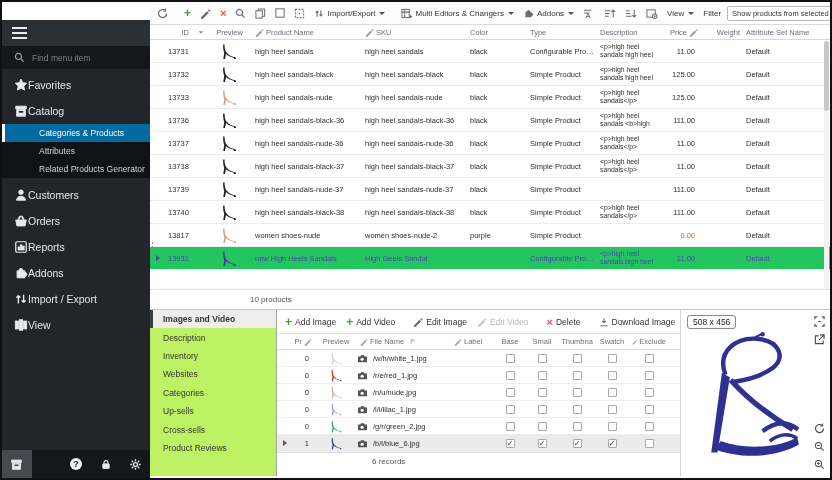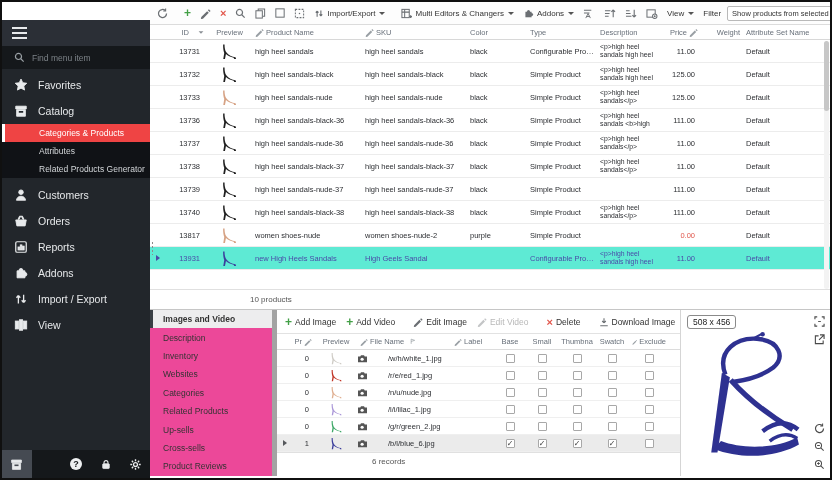--- a/index.html
+++ b/index.html
@@ -6,23 +6,23 @@
   html,body { width:832px; height:480px; font-family:"Liberation Sans","DejaVu Sans",sans-serif; background:#777; }
   .window { width:832px; height:480px; border:2px solid #101010; display:flex; overflow:hidden; background:#fff; }
 
   
   .sidebar { width:148px; min-width:148px; background:#22262b; display:flex; flex-direction:column; color:#e6e8ea;margin-top:18px; }
   .sb-head { height:26px; background:#2b2f36; display:flex; align-items:center; padding-left:10px; }
   .sb-search { height:23px; background:#15181b; display:flex; align-items:center; gap:7px; padding-left:12px; }
   .sb-search input { background:transparent; border:none; outline:none; color:#cfd2d5; font-size:8.5px; width:100px; font-family:inherit; }
   .sb-search input::placeholder { color:#7c8287; }
   .sb-items { flex:1; padding-top:3px; }
-  .sb-item { height:26px; display:flex; align-items:center; gap:10px; padding-left:12px; font-size:10.5px; cursor:pointer; }
+  .sb-item { height:26px; display:flex; align-items:center; padding-left:12px; font-size:10.5px; cursor:pointer; }
   .sb-sub { height:18px; display:flex; align-items:center; padding-left:37px; font-size:8.5px; background:#101216; color:#d3d6d9; position:relative; cursor:pointer; }
-  .sb-sub[data-state="sel"] { background:#ef4444; color:#fff; }
+  .sb-sub[data-state="sel"] { background:#0369a1; color:#fff; }
   .sb-sub[data-state="sel"]::before { content:""; position:absolute; left:0; top:0; bottom:0; width:3px; background:#fff; }
   .sb-gap { height:4px; }
   .sb-foot { height:28px; background:#15181b; display:flex; align-items:stretch; }
   .sb-foot-cell { width:37px; display:flex; align-items:center; justify-content:center; cursor:pointer; }
   .sb-foot-cell[data-state="sel"] { background:#454a52; }
   .wic { fill:#e8eaec; stroke:#e8eaec; }
   .help-badge { width:12px; height:12px; border-radius:50%; background:#eef0f1; color:#15181b; font-size:9px; font-weight:bold; display:flex; align-items:center; justify-content:center; }
   .help-badge::after { content:"?"; }
 
   
@@ -36,61 +36,61 @@
   .gic { color:#6b6f73; display:flex; }
   .plus { color:#43a047; font-weight:bold; font-size:12px; line-height:10px; }
   .xred { color:#e2574c; font-weight:bold; font-size:11px; line-height:10px; }
   .filter-select { display:flex; align-items:center; justify-content:space-between; border:1px solid #b9b9b9; border-radius:2px; background:#fff; height:15px; width:152px; padding:0 4px; font-size:7.5px; color:#333; cursor:pointer; }
 
   
   .grid-area { position:relative; }
   .phead, .prow { display:grid; grid-template-columns:15px 42px 45px 110px 105px 60px 70px 64px 40px 42px 85px; align-items:center; }
   .phead { height:15px; border-bottom:1px solid #d8d8d8; color:#68707a; font-size:7.5px; }
   .prow { height:23px; border-bottom:1px solid #ececec; font-size:7.5px; color:#2d2f33; cursor:pointer; background:#fff; }
-  .prow[data-state="sel"] { background:#5eead4; color:#4a4aa8; }
+  .prow[data-state="sel"] { background:#22c55e; color:#4a4aa8; }
   .pc { padding:0 3px; overflow:hidden; white-space:nowrap; text-overflow:ellipsis; }
-  .pc.id { text-align:right; padding-right:7px; }
+  .pc.id { padding-right:7px; }
   .pc.price { text-align:right; padding-right:6px; }
   .pc.price[data-pstate="zero"] { color:#e0574c; }
   .pc.desc { white-space:normal; font-size:6.8px; line-height:8px; max-height:17px; }
   .pc.prev { display:flex; justify-content:center; }
   .hcol { display:flex; align-items:center; gap:2px; padding:0 3px; overflow:hidden; white-space:nowrap; }
   .hcol.r { justify-content:flex-end; }
   .sel-arrow { display:none; width:0; height:0; border-left:4px solid #4a4aa8; border-top:3px solid transparent; border-bottom:3px solid transparent; margin-left:3px; }
   .prow[data-state="sel"] .sel-arrow, .irow[data-state="sel"] .sel-arrow { display:block; }
   .irow .sel-arrow { border-left-color:#55585c; }
   .shoe { display:flex; }
   .grid-filler { height:19px; }
   .grid-footer { height:20px; border-top:1px solid #e0e0e0; display:flex; align-items:center; font-size:8px; color:#555; padding-left:100px; }
   .vscroll { position:absolute; right:1px; top:16px; width:5px; height:248px; background:#f3f3f3; border-radius:3px; }
   .vscroll-thumb { width:5px; height:70px; background:#c7c7c7; border-radius:3px; }
   .splitter-dots { position:absolute; left:1px; top:216px; width:4px; height:14px;
     background:radial-gradient(circle 1px, #8a8a8a 99%, transparent 100%); background-size:3px 4px; }
 
   
   .bottom { height:167px; border-top:1px solid #c6c6c6; display:flex; min-height:0; }
-  .tabs { width:127px; min-width:127px; border-right:5px solid #a3a3a3; background:#ec4899; }
+  .tabs { width:127px; min-width:127px; border-right:1px solid #a3a3a3; background:#bef264; }
   .tab { height:18.4px; display:flex; align-items:center; padding-left:13px; font-size:8.5px; color:#333; cursor:pointer; position:relative; }
   .tab[data-state="sel"] { background:#ededee; font-weight:bold; }
   .tab[data-state="sel"]::before { content:""; position:absolute; left:0; top:0; bottom:0; width:3px; background:#3a3f45; }
 
   .bmain { flex:1; display:flex; flex-direction:column; min-width:0; position:relative; }
   .btoolbar { height:24px; display:flex; align-items:center; gap:4px; padding:0 5px; border-bottom:1px solid #e2e2e2; white-space:nowrap; }
   .btoolbar .tbtn { font-size:8.5px; }
   .tbtn[data-disabled="true"] { color:#b8b8b8; }
   .tbtn[data-disabled="true"] .gic, .tbtn[data-disabled="true"] svg { opacity:.4; }
   .btool-caret { margin-left:auto; }
 
   .ihead, .irow { display:grid; grid-template-columns:13px 25px 42px 94px 44px 30px 34px 36px 34px 40px; align-items:center; }
   .ihead { height:16px; border-bottom:1px solid #dcdcdc; color:#68707a; font-size:7.5px; }
   .irow { height:17px; border-bottom:1px solid #efefef; font-size:7.5px; color:#2d2f33; background:#fff; cursor:pointer; }
   .irow[data-state="sel"] { background:#ebebeb; }
   .ic-cell { display:flex; align-items:center; justify-content:center; }
   .pr-cell { text-align:right; padding-right:6px; }
-  .file-cell { display:flex; align-items:center; gap:20px; overflow:hidden; white-space:nowrap; }
+  .file-cell { display:flex; align-items:center; gap:5px; overflow:hidden; white-space:nowrap; }
   .cb { width:9px; height:9px; border:1px solid #a8a8a8; border-radius:1px; background:#fff; display:flex; align-items:center; justify-content:center; font-size:8px; color:#3c3c3c; }
   .cb[data-state="y"]::after { content:"✓"; }
   .bfooter { height:18px; border-top:1px solid #e0e0e0; display:flex; align-items:center; font-size:8px; color:#555; padding-left:95px; }
 
   
   .preview { width:150px; min-width:150px; border-left:1px solid #d5d5d5; background:#fff; position:relative; }
   .size-badge { position:absolute; left:6px; top:5px; border:1px solid #8a8a8a; border-radius:3px; background:#fff; font-size:8.5px; color:#222; padding:1px 5px; z-index:2; }
   .pv-ic { position:absolute; right:5px; color:#4a4a4a; cursor:pointer; z-index:2; display:flex; }
   .pv-img { position:absolute; inset:10px 14px 6px 6px; display:flex; align-items:center; justify-content:center; }
 
@@ -631,23 +631,20 @@
           <span>Description</span>
         </div>
           <div class="tab" data-state="">
           <span>Inventory</span>
         </div>
           <div class="tab" data-state="">
           <span>Websites</span>
         </div>
           <div class="tab" data-state="">
           <span>Categories</span>
-        </div>
-          <div class="tab" data-state="">
-          <span>Related Products</span>
         </div>
           <div class="tab" data-state="">
           <span>Up-sells</span>
         </div>
           <div class="tab" data-state="">
           <span>Cross-sells</span>
         </div>
           <div class="tab" data-state="">
           <span>Product Reviews</span>
         </div>

